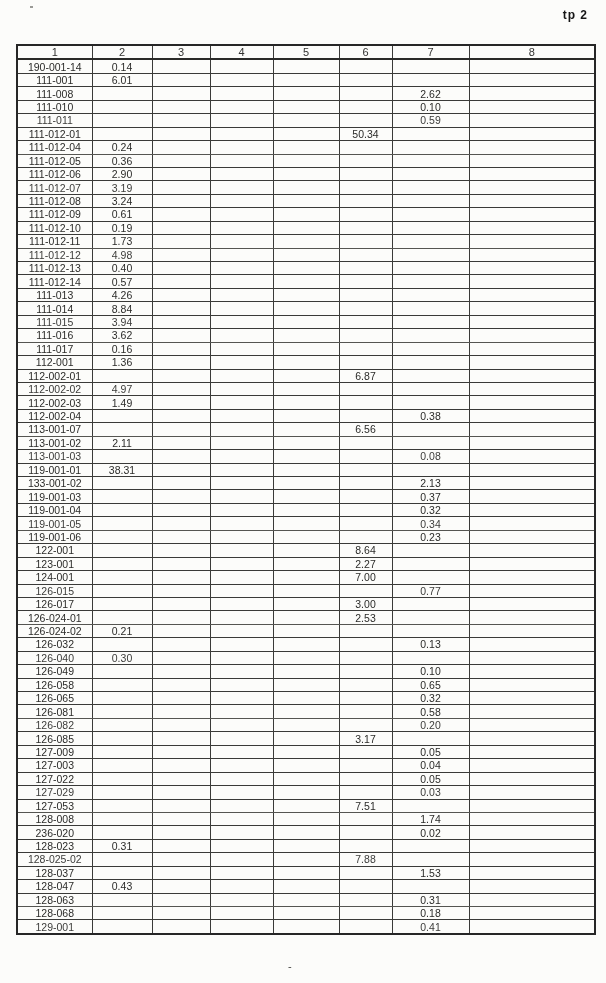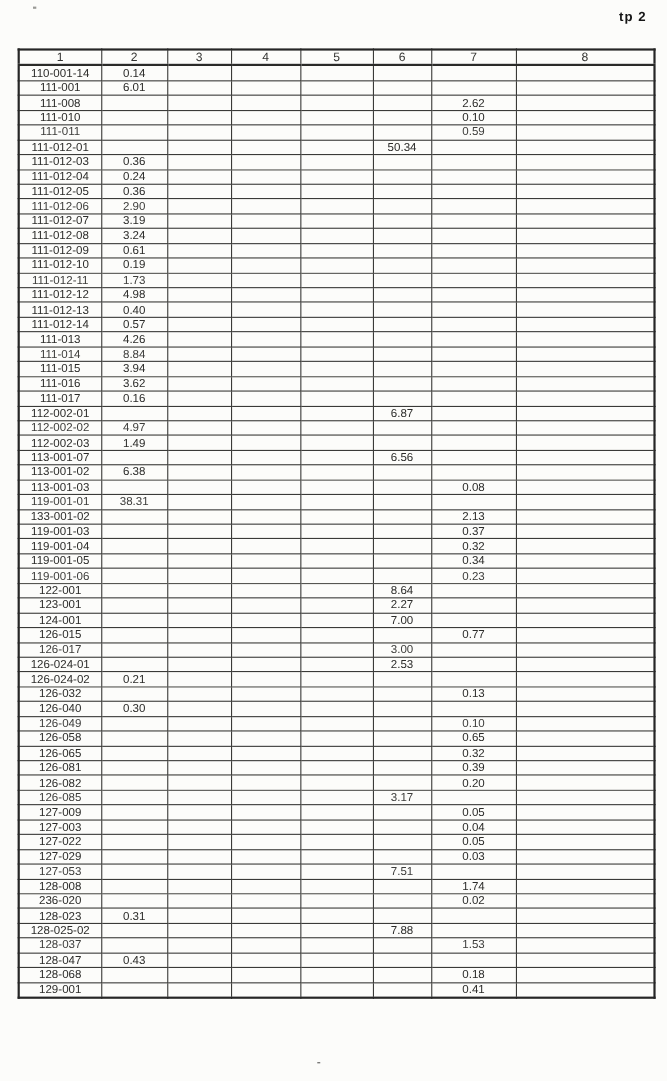--- a/index.html
+++ b/index.html
@@ -97,21 +97,21 @@
         <th>3</th>
         <th>4</th>
         <th>5</th>
         <th>6</th>
         <th>7</th>
         <th>8</th>
       </tr>
   </thead>
   <tbody>
       <tr>
-        <td>110-001-14</td>
+        <td>190-001-14</td>
         <td>0.14</td>
         <td></td>
         <td></td>
         <td></td>
         <td></td>
         <td></td>
         <td></td>
       </tr>
       <tr>
         <td>111-001</td>
@@ -157,30 +157,20 @@
         <td>111-012-01</td>
         <td></td>
         <td></td>
         <td></td>
         <td></td>
         <td>50.34</td>
         <td></td>
         <td></td>
       </tr>
       <tr>
-        <td>111-012-03</td>
-        <td>0.36</td>
-        <td></td>
-        <td></td>
-        <td></td>
-        <td></td>
-        <td></td>
-        <td></td>
-      </tr>
-      <tr>
         <td>111-012-04</td>
         <td>0.24</td>
         <td></td>
         <td></td>
         <td></td>
         <td></td>
         <td></td>
         <td></td>
       </tr>
       <tr>
@@ -327,20 +317,30 @@
         <td>111-017</td>
         <td>0.16</td>
         <td></td>
         <td></td>
         <td></td>
         <td></td>
         <td></td>
         <td></td>
       </tr>
       <tr>
+        <td>112-001</td>
+        <td>1.36</td>
+        <td></td>
+        <td></td>
+        <td></td>
+        <td></td>
+        <td></td>
+        <td></td>
+      </tr>
+      <tr>
         <td>112-002-01</td>
         <td></td>
         <td></td>
         <td></td>
         <td></td>
         <td>6.87</td>
         <td></td>
         <td></td>
       </tr>
       <tr>
@@ -357,32 +357,42 @@
         <td>112-002-03</td>
         <td>1.49</td>
         <td></td>
         <td></td>
         <td></td>
         <td></td>
         <td></td>
         <td></td>
       </tr>
       <tr>
+        <td>112-002-04</td>
+        <td></td>
+        <td></td>
+        <td></td>
+        <td></td>
+        <td></td>
+        <td>0.38</td>
+        <td></td>
+      </tr>
+      <tr>
         <td>113-001-07</td>
         <td></td>
         <td></td>
         <td></td>
         <td></td>
         <td>6.56</td>
         <td></td>
         <td></td>
       </tr>
       <tr>
         <td>113-001-02</td>
-        <td>6.38</td>
+        <td>2.11</td>
         <td></td>
         <td></td>
         <td></td>
         <td></td>
         <td></td>
         <td></td>
       </tr>
       <tr>
         <td>113-001-03</td>
         <td></td>
@@ -573,21 +583,21 @@
         <td>0.32</td>
         <td></td>
       </tr>
       <tr>
         <td>126-081</td>
         <td></td>
         <td></td>
         <td></td>
         <td></td>
         <td></td>
-        <td>0.39</td>
+        <td>0.58</td>
         <td></td>
       </tr>
       <tr>
         <td>126-082</td>
         <td></td>
         <td></td>
         <td></td>
         <td></td>
         <td></td>
         <td>0.20</td>
@@ -704,20 +714,30 @@
         <td></td>
       </tr>
       <tr>
         <td>128-047</td>
         <td>0.43</td>
         <td></td>
         <td></td>
         <td></td>
         <td></td>
         <td></td>
+        <td></td>
+      </tr>
+      <tr>
+        <td>128-063</td>
+        <td></td>
+        <td></td>
+        <td></td>
+        <td></td>
+        <td></td>
+        <td>0.31</td>
         <td></td>
       </tr>
       <tr>
         <td>128-068</td>
         <td></td>
         <td></td>
         <td></td>
         <td></td>
         <td></td>
         <td>0.18</td>

